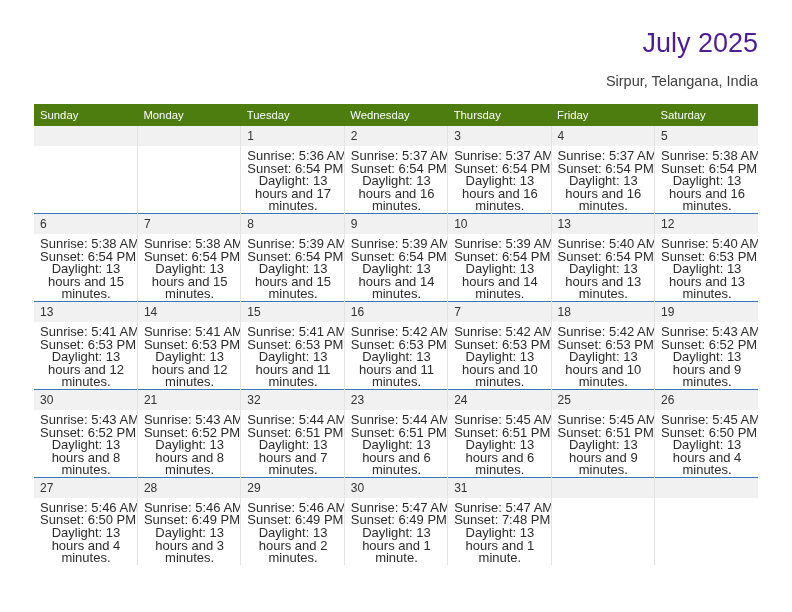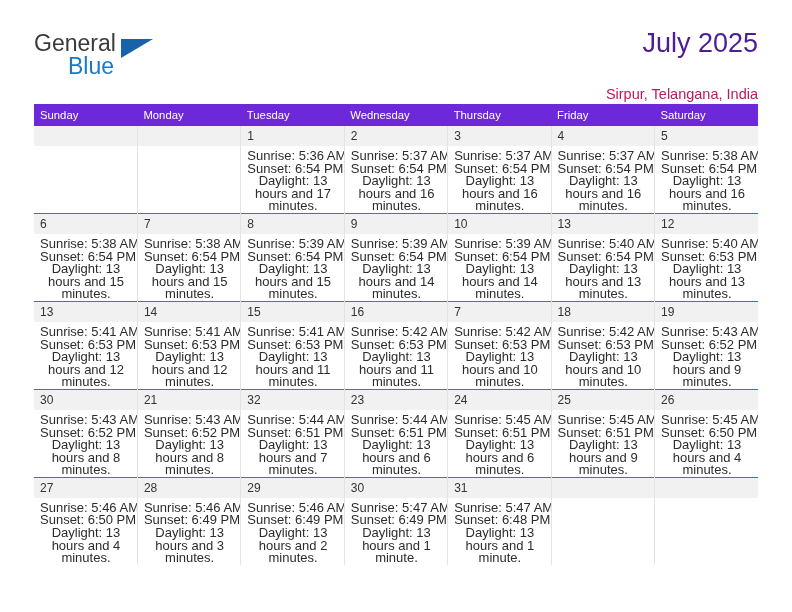--- a/index.html
+++ b/index.html
@@ -74,37 +74,37 @@
   .cal-title {
     font-size: 27px;
     color: #4c1d95;
     line-height: 34px;
     white-space: nowrap;
     font-weight: normal;
     margin: 0;
   }
   .cal-subtitle {
     font-size: 14.5px;
-    color: #be185d;
+    color: #404040;
     line-height: 20px;
-    margin-top: 24px;
+    margin-top: 11px;
     white-space: nowrap;
   }
 
   
   .calendar {
     position: absolute;
     left: 34px;
     top: 104px;
     width: 724px;
     border-collapse: collapse;
     table-layout: fixed;
   }
   .calendar th {
-    background: #6d28d9;
+    background: #4d7c0f;
     color: #ffffff;
     font-size: 11.3px;
     font-weight: normal;
     text-align: left;
     padding: 5px 0 5px 6px;
     height: 12px;
     border: none;
   }
   .calendar td {
     vertical-align: top;
@@ -147,25 +147,20 @@
     text-align: center;
   }
 </style>
 </head>
 <body>
 
 <div class="page">
 
   <div class="header">
 
-    <div class="brand">
-      <div class="brand-line1">General</div>
-      <div class="brand-line2">Blue</div>
-      <div class="brand-flag"></div>
-    </div>
 
     <div class="title-block">
       <h1 class="cal-title">July 2025</h1>
       <div class="cal-subtitle">Sirpur, Telangana, India</div>
     </div>
 
   </div>
 
   <table class="calendar">
     <thead>
@@ -432,21 +427,21 @@
             <div class="details">
               <div>Sunrise: 5:47 AM</div>
               <div>Sunset: 6:49 PM</div>
               <div class="dl-wrap">Daylight: 13 hours and 1 minute.</div>
             </div>
           </td>
           <td>
             <div class="daynum">31</div>
             <div class="details">
               <div>Sunrise: 5:47 AM</div>
-              <div>Sunset: 6:48 PM</div>
+              <div>Sunset: 7:48 PM</div>
               <div class="dl-wrap">Daylight: 13 hours and 1 minute.</div>
             </div>
           </td>
           <td>
             <div class="daynum empty"></div>
           </td>
           <td>
             <div class="daynum empty"></div>
           </td>
         </tr>

